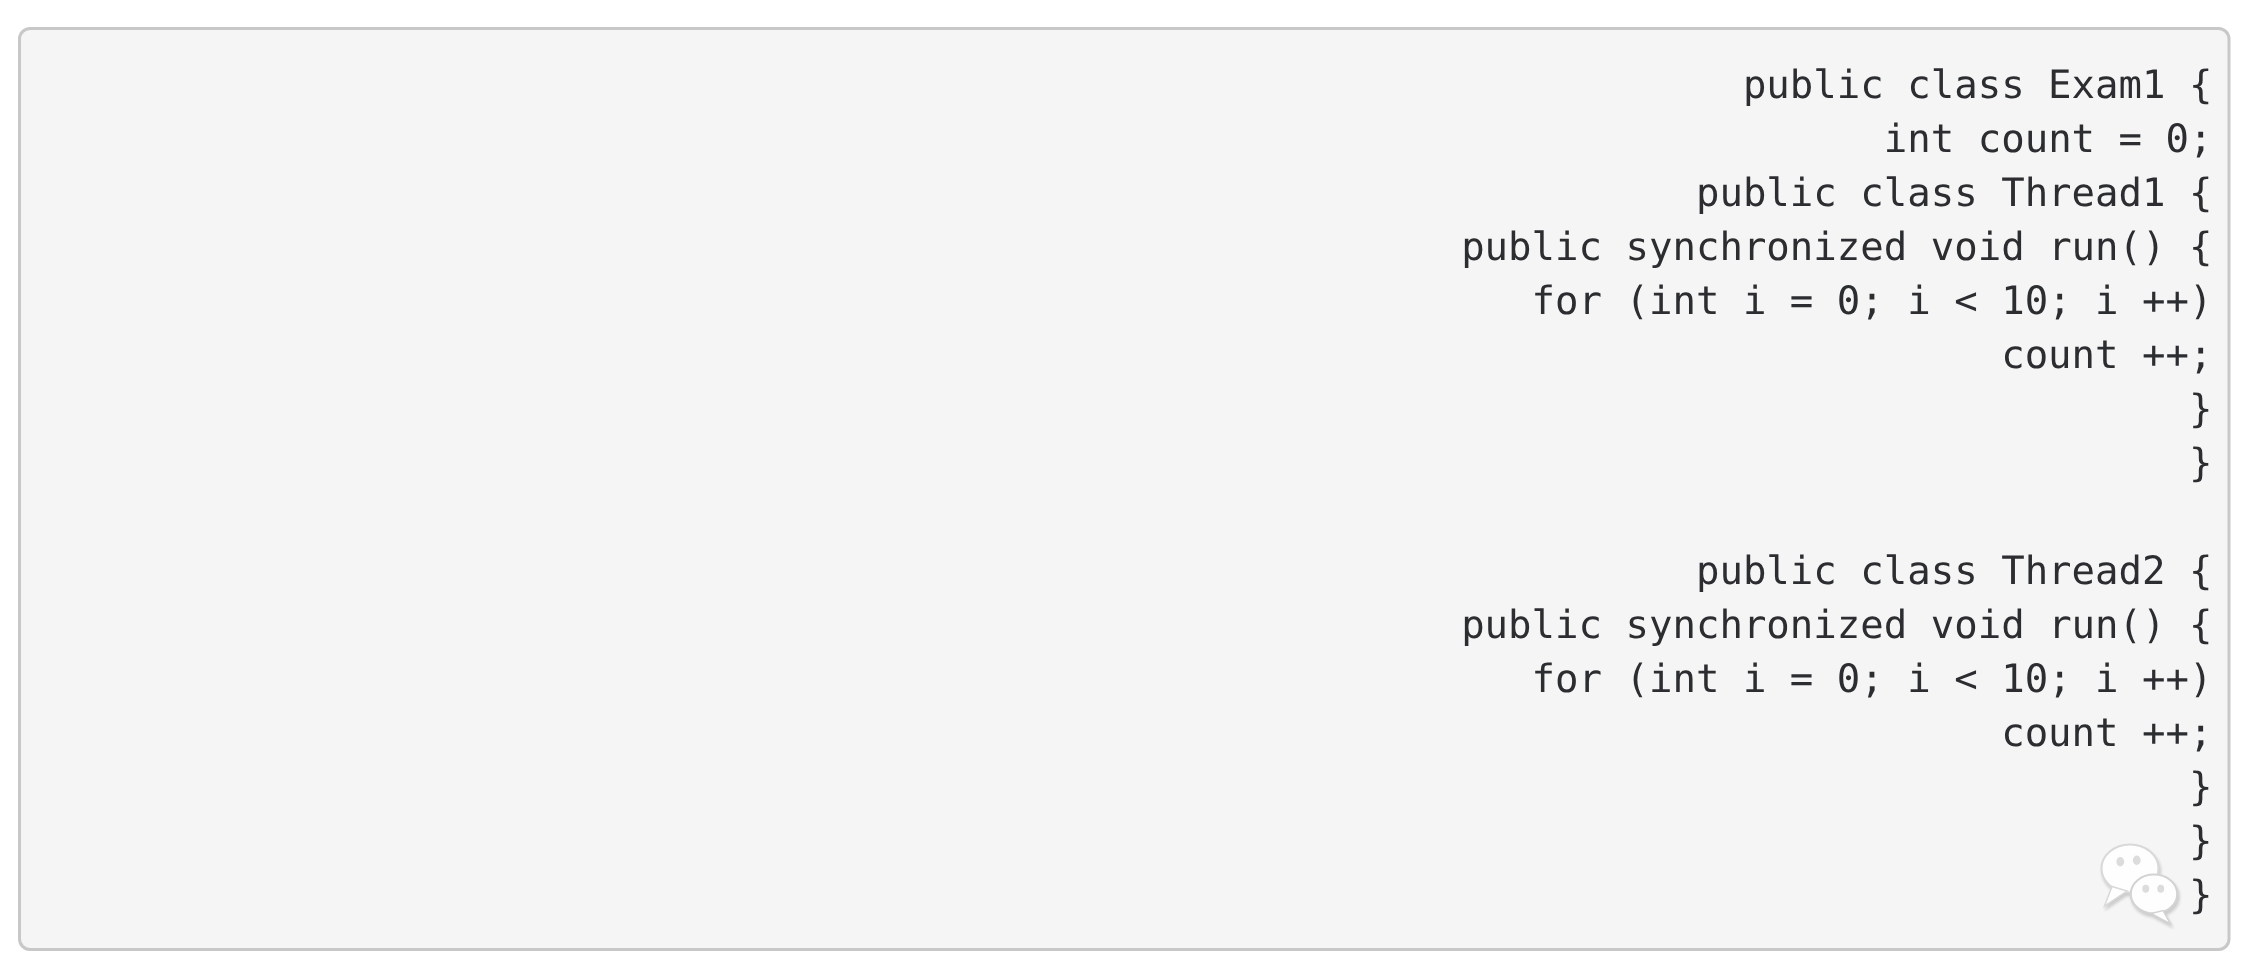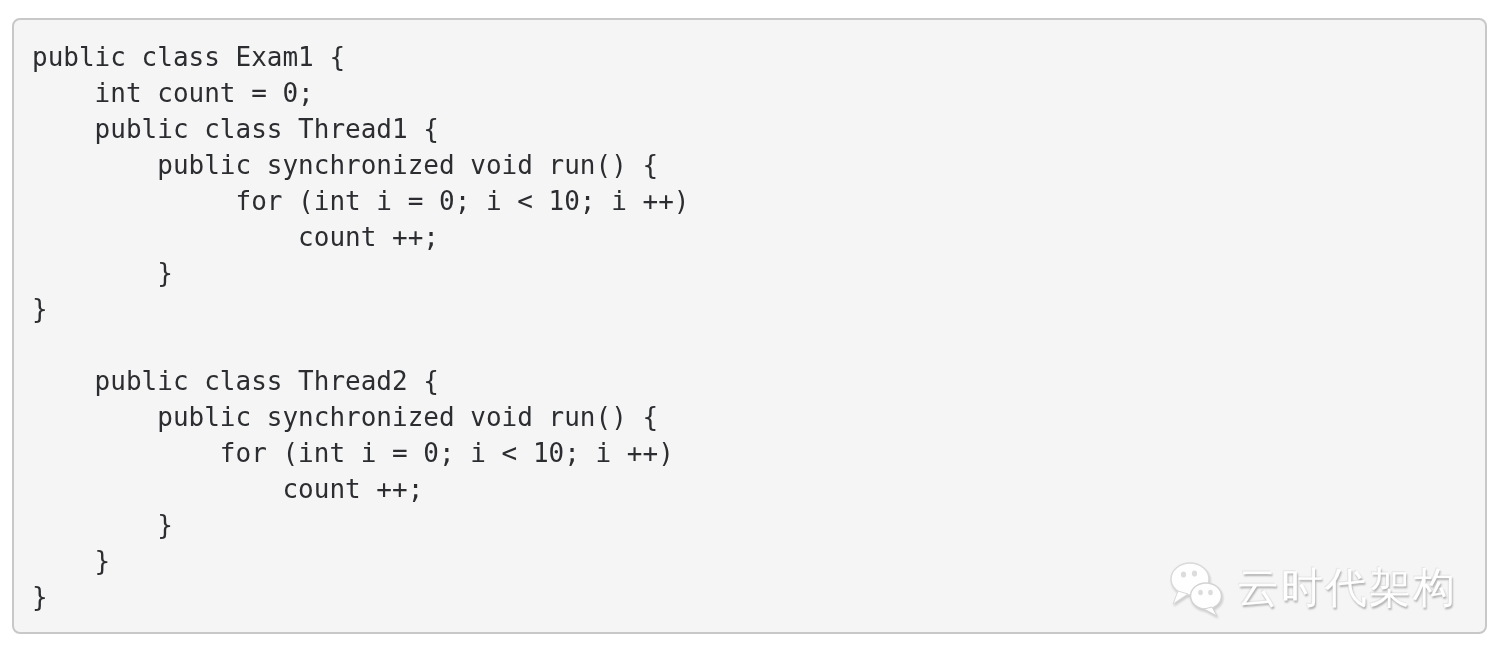--- a/index.html
+++ b/index.html
@@ -28,20 +28,21 @@
   }
   .code {
     margin: 0;
     padding: 19px 10px 0 18px;
     font-family: "DejaVu Sans Mono", "Liberation Mono", monospace;
     font-size: 26px;
     line-height: 36px;
     color: #2b2d30;
     white-space: pre;
     overflow: hidden;
+    text-align: right;
   }
   .watermark {
     position: absolute;
     right: 28px;
     bottom: 14px;
     display: flex;
     align-items: center;
     gap: 10px;
     opacity: 0.96;
     pointer-events: none;
@@ -91,18 +92,17 @@
           <polygon points="11,33 6,46 21,36" fill="#ffffff" stroke="#d8d8d8" stroke-width="1"></polygon>
           <ellipse cx="16.5" cy="16.5" rx="2.6" ry="3.1" fill="#dcdcdc"></ellipse>
           <ellipse cx="27.5" cy="15.5" rx="2.6" ry="3.1" fill="#dcdcdc"></ellipse>
 
           <ellipse cx="39" cy="38" rx="15.5" ry="13" fill="#ffffff" stroke="#d2d2d2" stroke-width="1.4"></ellipse>
           <polygon points="45,49 50,58 37,51" fill="#ffffff" stroke="#d2d2d2" stroke-width="1"></polygon>
           <ellipse cx="33.5" cy="34.5" rx="2.3" ry="2.7" fill="#dcdcdc"></ellipse>
           <ellipse cx="43.5" cy="34.5" rx="2.3" ry="2.7" fill="#dcdcdc"></ellipse>
         </svg>
       </span>
-      <span class="wm-text">云时代架构</span>
     </div>
 
   </div>
 
 </div>
 
 </body></html>

